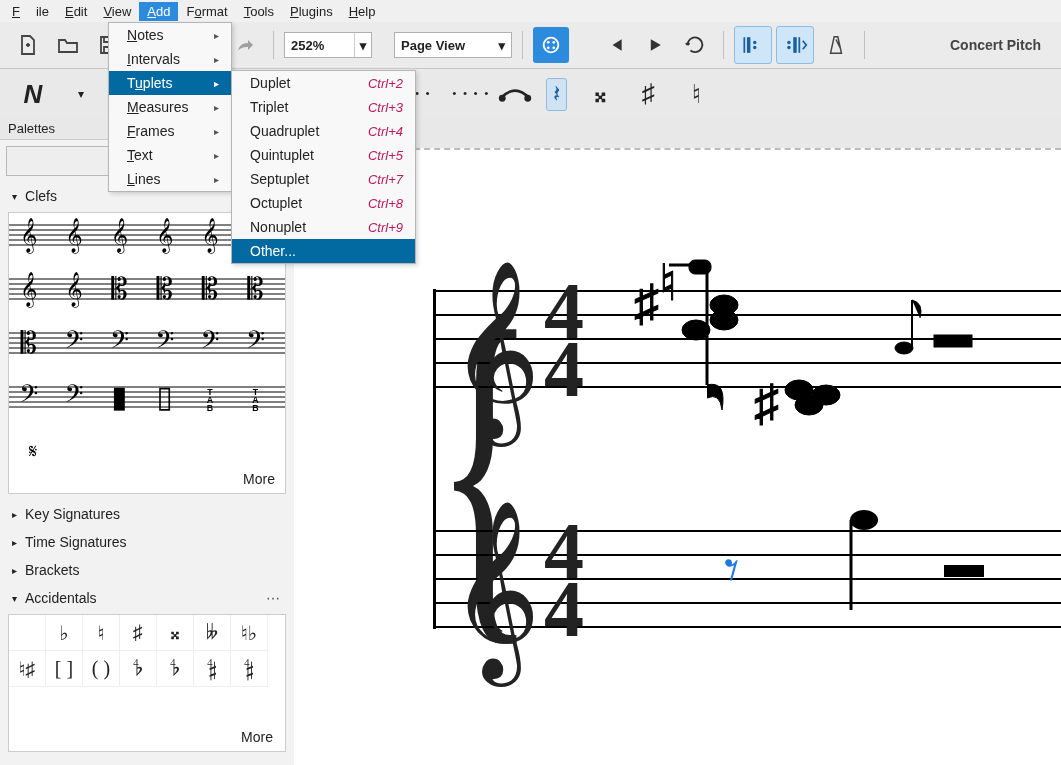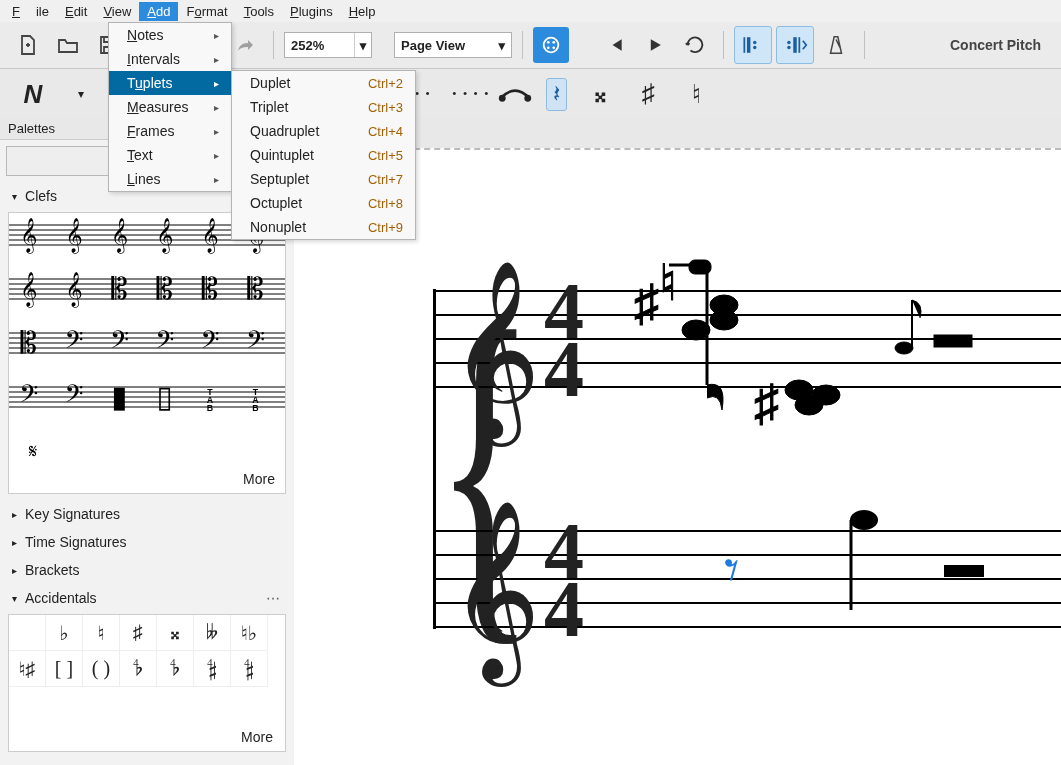--- a/index.html
+++ b/index.html
@@ -145,21 +145,21 @@
     padding: 0 12px 0 18px;
     justify-content:space-between;
     gap: 20px;
     white-space: nowrap;
   }
   .dropdown .item.sub::after {
     content:"▸"; font-size:10px; color:#555;
   }
   .dropdown .item.hl { background:#0369a1; color:#fff; }
   .dropdown .item.hl::after { color:#fff; }
-  .dropdown .item .sc { color:#a16207; font-size:13px; }
+  .dropdown .item .sc { color:#be185d; font-size:13px;font-style:italic; }
   
   .score {
     position:absolute; left:294px; top:118px; right:0; bottom:0;
     background: #e8e8e8;
   }
   .score-inner {
     position:absolute; left:0; top:30px; right:0; bottom:0;
     background:#fff;
     border-top: 2px dashed #bbb;
   }
@@ -543,13 +543,16 @@
       <span class="sc">Ctrl+7</span>
     </div>
   <div class="item">
       <span>Octuplet</span>
       <span class="sc">Ctrl+8</span>
     </div>
   <div class="item">
       <span>Nonuplet</span>
       <span class="sc">Ctrl+9</span>
     </div>
+  <div class="item hl">
+      <span>Other...</span>
+    </div>
 </div>
 
 </body></html>

